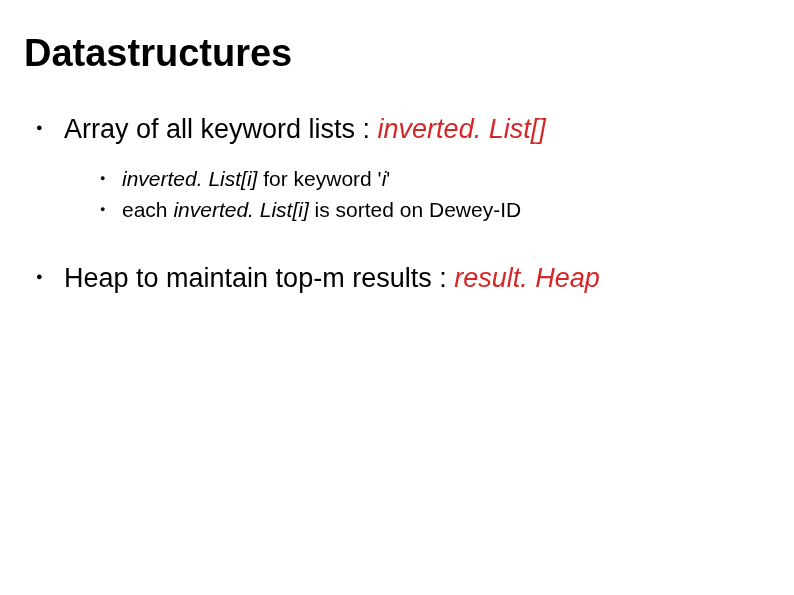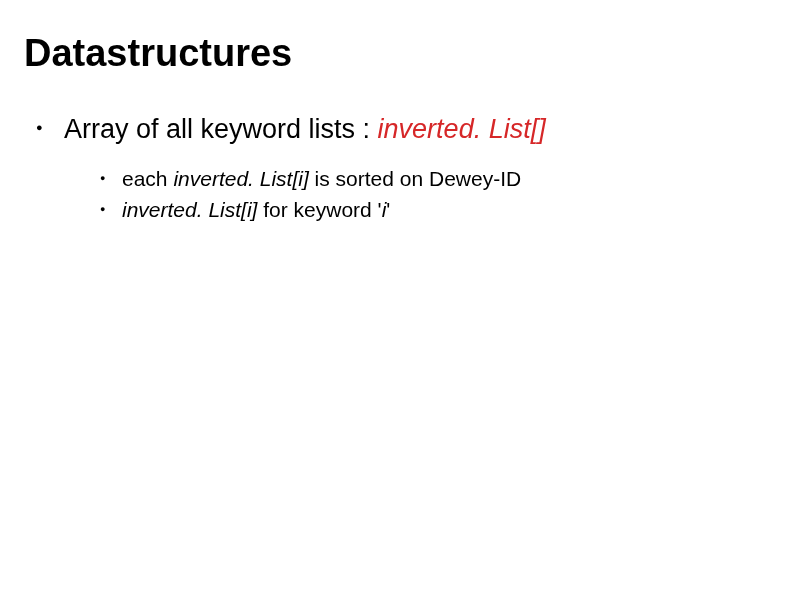--- a/index.html
+++ b/index.html
@@ -73,25 +73,28 @@
 
   <h1 class="title">Datastructures</h1>
 
   <ul class="top">
 
     <li>
       <span>Array of all keyword lists : </span><span class="ital red">inverted. List[]</span>
 
       <ul class="sub">
         <li>
-          <span>each </span><span class="ital blk">inverted. List[i]</span><span> is sorted on Dewey-ID</span>
+          <span class="ital blk">inverted. List[i]</span><span> for keyword '</span><span class="ital blk">i</span><span>'</span>
         </li>
         <li>
-          <span class="ital blk">inverted. List[i]</span><span> for keyword '</span><span class="ital blk">i</span><span>'</span>
+          <span>each </span><span class="ital blk">inverted. List[i]</span><span> is sorted on Dewey-ID</span>
         </li>
       </ul>
     </li>
 
+    <li>
+      <span>Heap to maintain top-m results : </span><span class="ital red">result. Heap</span>
+    </li>
 
 
   </ul>
 
 </div>
 
 </body></html>

